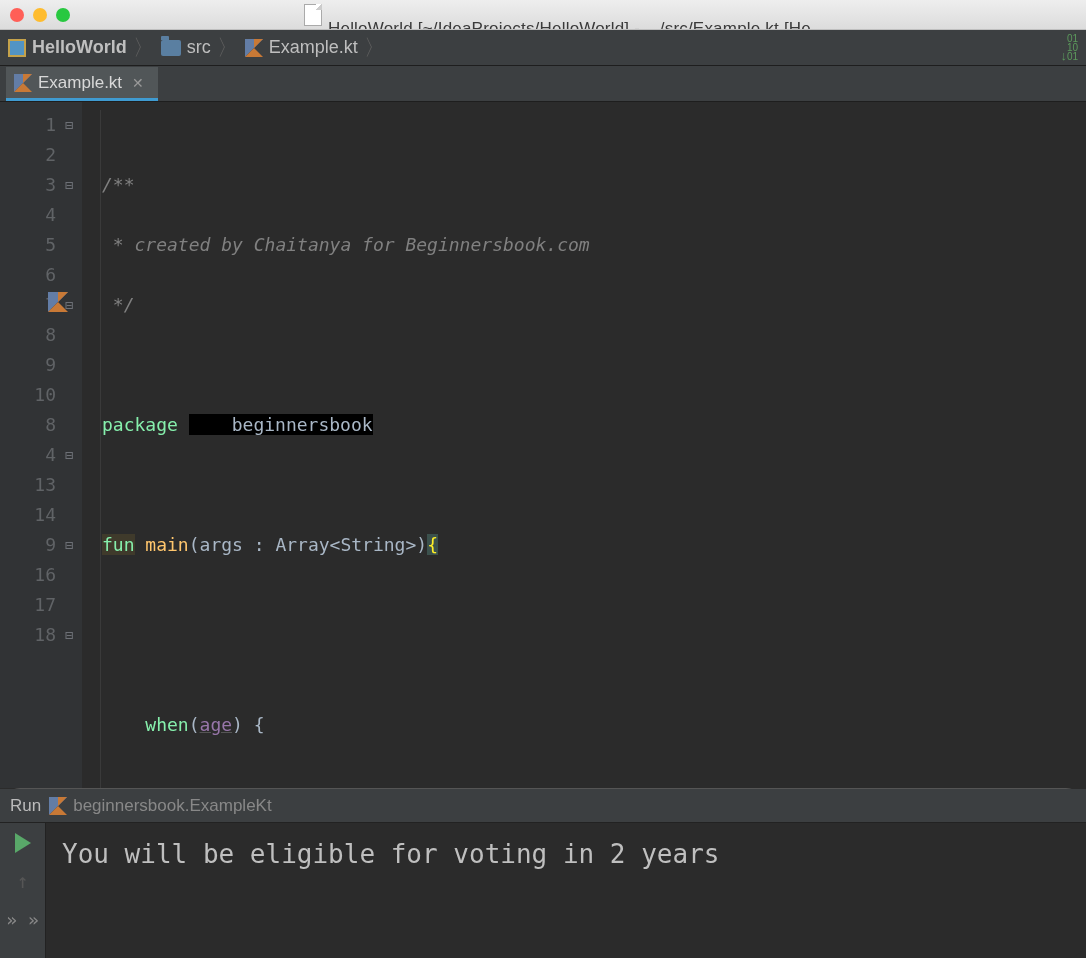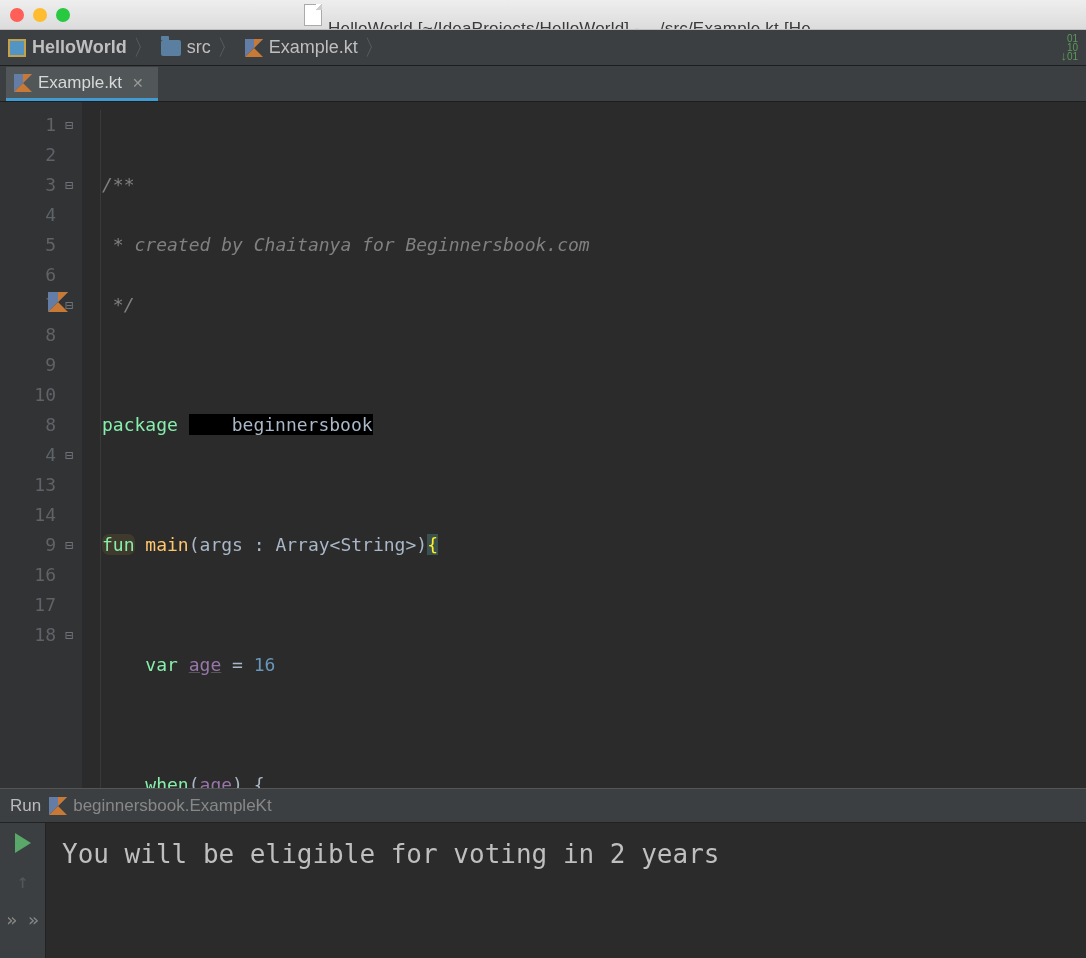--- a/index.html
+++ b/index.html
@@ -106,31 +106,31 @@
 
   .code{
     flex:1;padding:8px 10px 8px 20px;font-size:18px;line-height:30px;
     font-family:"Menlo","Consolas",monospace;white-space:pre;position:relative;
   }
   .guide{position:absolute;top:8px;left:18px;bottom:0;width:1px;background:#3a3a3a;}
   .code-line{height:30px;white-space:pre;}
   .comment{color:#808080;font-style:italic;}
   .kw{color:#86efac;}
   .pkg-name{color:#a9b7c6;background:#000000;padding-left:43px;}
-  .sel-fun{background:#3f3a2b;border-radius:7px;}
+  .sel-fun{background:#3f3a2b;}
   .fn{color:#ffc66d;margin-top:48px;}
   .num{color:#6897bb;}
   .varname{color:#9876aa;text-decoration:underline;text-decoration-color:#555;}
   .paren{color:#a9b7c6;}
   .brace-hi{background:#3b514d;color:#ffef28;}
 
   
   .runpanel{
     height:170px;background:#2b2b2b;border-top:1px solid #555;
-    display:flex;flex-direction:column;
+    display:flex;flex-direction:column;border-radius:20px;
   }
   .runheader{
     height:34px;background:#3c3f41;display:flex;align-items:center;padding:0 10px;
     font-family:-apple-system,"Helvetica Neue",sans-serif;color:#888;font-size:17px;
     border-bottom:1px solid #222;
   }
   .runbody{flex:1;display:flex;}
   .runbuttons{
     width:46px;background:#3c3f41;display:flex;flex-direction:column;align-items:center;
     padding-top:10px;gap:16px;border-right:1px solid #222;
@@ -249,21 +249,20 @@
   <div class="code">
     <div class="guide"></div>
 <div class="code-line"><span class="comment">/**</span></div>
 <div class="code-line"><span class="comment"> * created by Chaitanya for Beginnersbook.com</span></div>
 <div class="code-line"><span class="comment"> */</span></div>
 <div class="code-line"></div>
 <div class="code-line"><span class="kw">package</span> <span class="pkg-name">beginnersbook</span></div>
 <div class="code-line"></div>
 <div class="code-line"><span class="kw sel-fun">fun</span> <span class="fn">main</span><span class="paren">(args : Array&lt;String&gt;)</span><span class="brace-hi">{</span></div>
 <div class="code-line"></div>
-<div class="code-line">    <span class="kw">var</span> <span class="varname">age</span><span> = </span><span class="num">16</span></div>
 <div class="code-line"></div>
 <div class="code-line">    <span class="kw">when</span><span>(</span><span class="varname">age</span><span>) {</span></div>
 
 
 
 
 
 
 
   </div>

